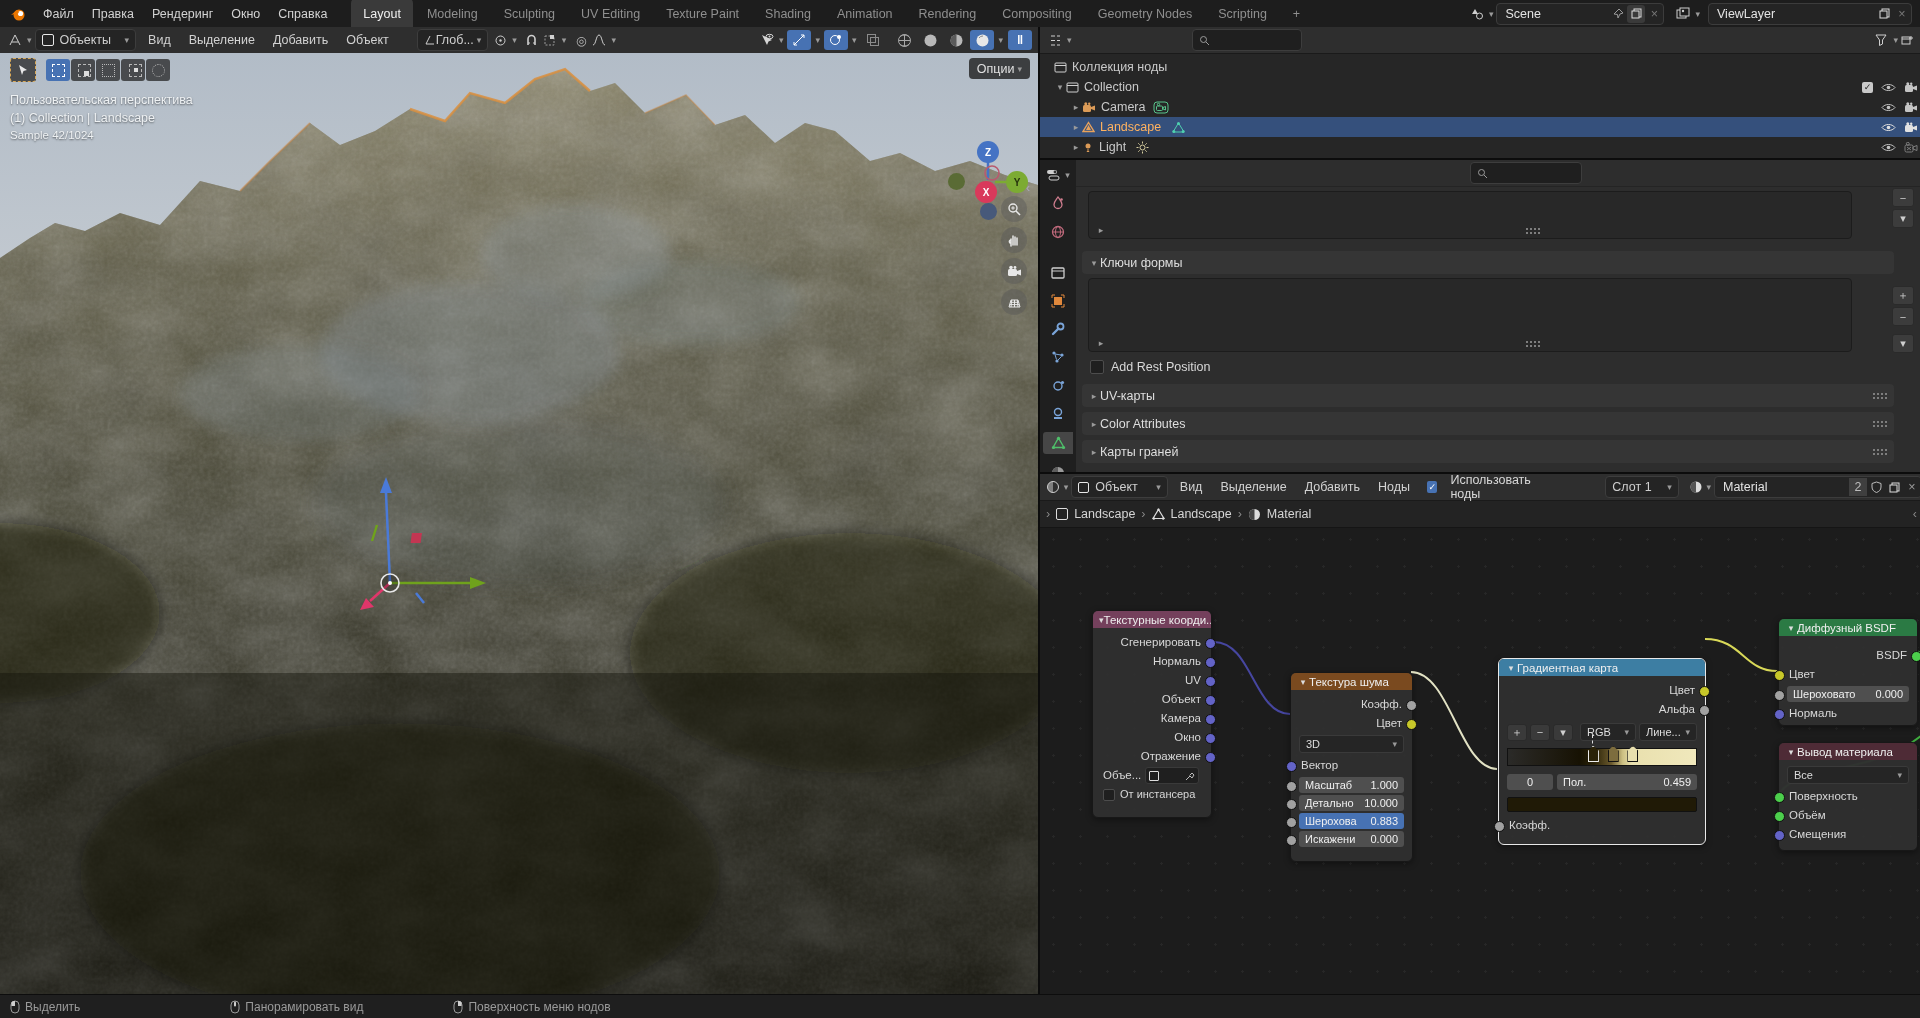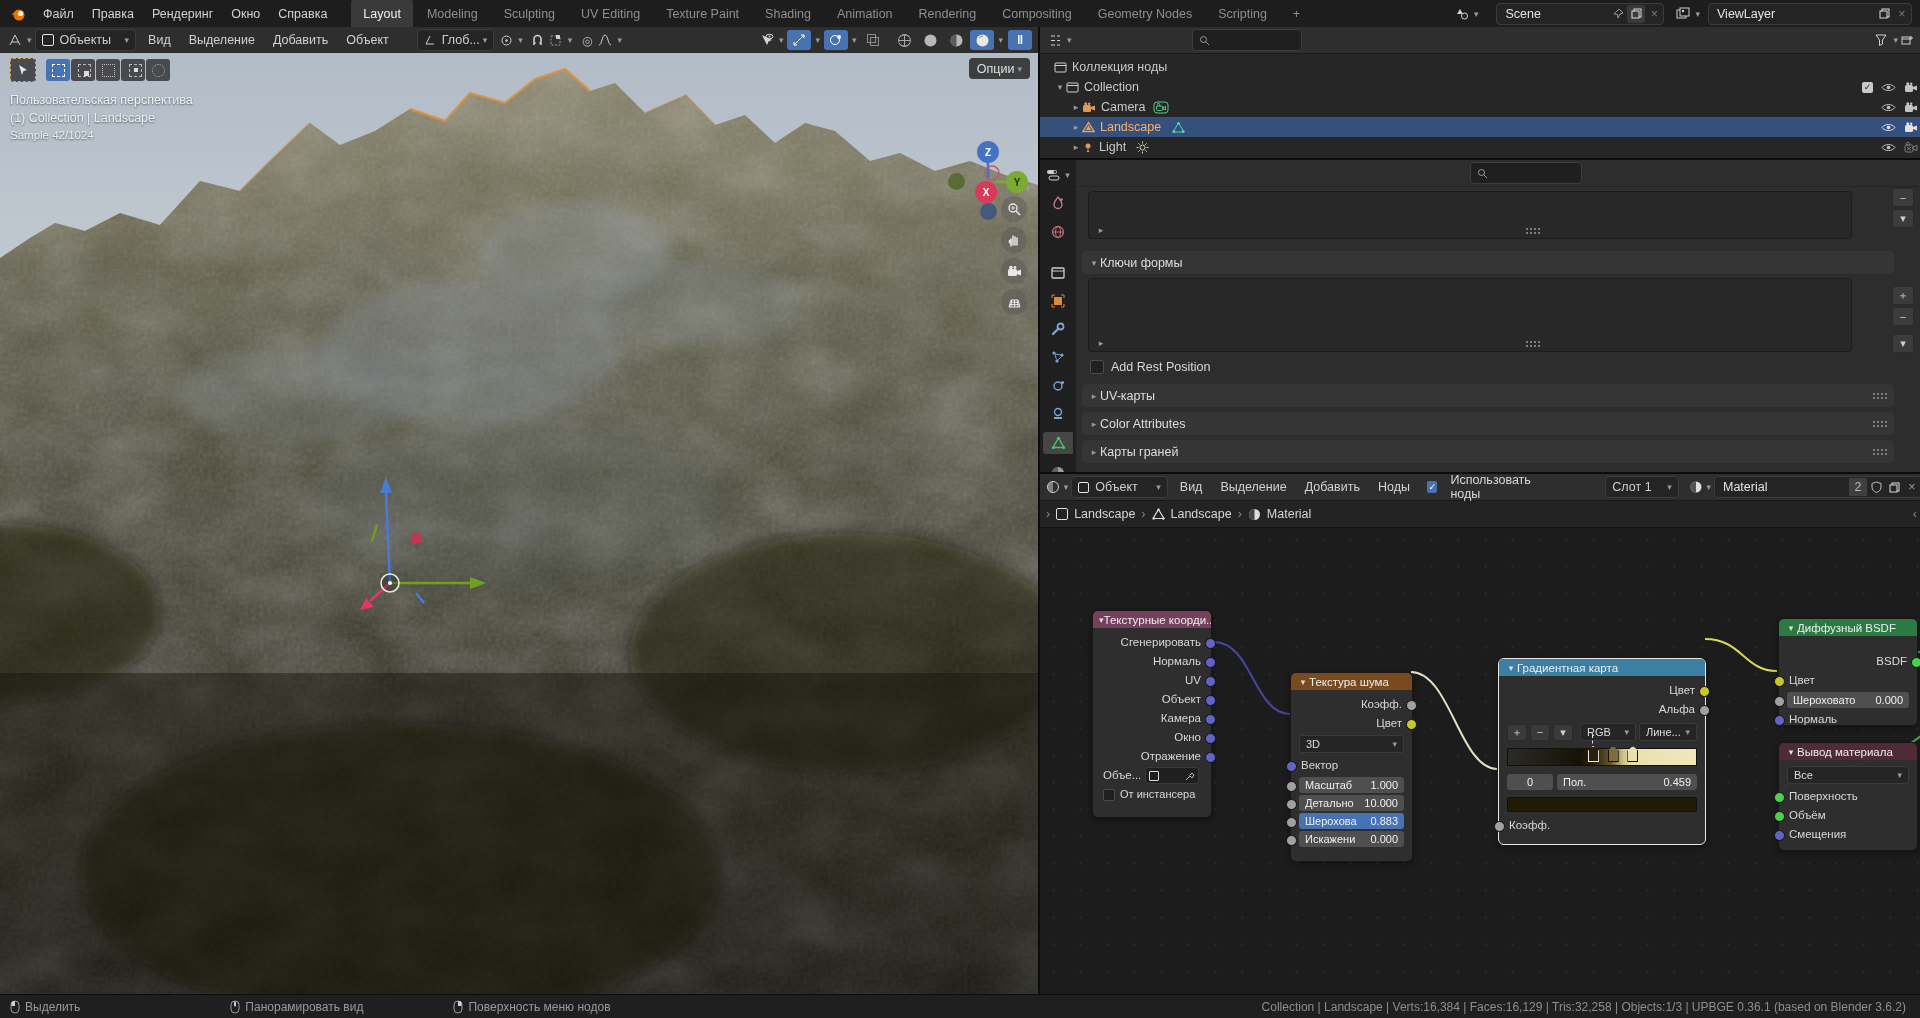--- a/index.html
+++ b/index.html
@@ -103,21 +103,21 @@
     <span class="wtab">Scripting</span>
     <span class="wtab">+</span>
     <div class="grow"></div>
     <span class="mini-ic">
       <svg width="14" height="14" viewBox="0 0 14 14">
           <path d="M5 2 l3 5 h-6z" fill="#cfcfcf"></path>
           <circle cx="9.5" cy="9" r="3" fill="none" stroke="#cfcfcf"></circle>
         </svg>
     </span>
       <span class="chev">▾</span>
-    <div class="idwidget" style="margin-left:18px;">
+    <div class="idwidget" style="margin-left:3px;">
       <span class="name">Scene</span>
       <span class="mini-ic">
           <svg width="12" height="12" viewBox="0 0 12 12">
             <path d="M7 1 L11 5 L8 6 L6 10 L5.5 6.5 L2 6z" fill="none" stroke="#9a9a9a"></path>
           </svg>
         </span>
       <span class="mini-ic" style="background:#3a3a3a;border-radius:3px;">
           <svg width="11" height="11" viewBox="0 0 11 11">
             <rect x="3" y="1" width="7" height="8" fill="none" stroke="#ddd"></rect>
             <rect x="1" y="3" width="7" height="7" fill="#3a3a3a" stroke="#ddd"></rect>
@@ -162,21 +162,21 @@
       </div>
       <span class="menu-item">Вид</span>
       <span class="menu-item">Выделение</span>
       <span class="menu-item">Добавить</span>
       <span class="menu-item">Объект</span>
       <div style="width:16px;"></div>
       <div class="pill">
         <svg width="12" height="12" viewBox="0 0 12 12">
             <path d="M2 10 L6 2 M2 10 L10 10" stroke="#cfcfcf" fill="none"></path>
           </svg>
-        <span style="margin-left:6px;">Глоб...</span>
+        <span style="margin-left:0;">Глоб...</span>
         <span class="chev">▾</span>
       </div>
       <span class="mini-ic">
           <svg width="13" height="13" viewBox="0 0 13 13">
             <circle cx="6.5" cy="6.5" r="4.5" fill="none" stroke="#cfcfcf"></circle>
             <circle cx="6.5" cy="6.5" r="1.2" fill="#cfcfcf"></circle>
           </svg>
         </span>
         <span class="chev">▾</span>
       <span class="mini-ic" style="margin-left:6px;">
@@ -872,21 +872,21 @@
           <div style="height:13px;margin:7px 8px 0 8px;background:#201a06;border:1px solid #111;border-radius:2px;"></div>
           <div class="nrow" style="margin-top:4px;"><span>Коэфф.</span><span class="sock l s-flt"></span></div>
         </div>
       </div>
 
       <div class="node" style="left:738px;top:92px;width:138px;height:106px;">
         <div class="node-h" style="background:#2b7a44;">
             <span class="ol-exp" style="color:#ddd;">▾</span>
             <span>Диффузный BSDF</span>
           </div>
-        <div style="padding-top:16px;">
+        <div style="padding-top:10px;">
           <div class="nrow outp"><span>BSDF</span><span class="sock r s-shd"></span></div>
           <div class="nrow"><span>Цвет</span><span class="sock l s-col"></span></div>
           <div style="position:relative;">
               <div class="nslider">
                 <span>Шероховато</span>
                 <span>0.000</span>
               </div>
               <span class="sock l s-flt" style="top:4px;"></span>
             </div>
           <div class="nrow"><span>Нормаль</span><span class="sock l s-vec"></span></div>
@@ -927,16 +927,15 @@
       <span>Панорамировать вид</span>
     </div>
     <div class="sb-item" style="margin-left:30px;">
       <svg width="10" height="14" viewBox="0 0 10 14">
           <rect x="1" y="1" width="8" height="12" rx="4" fill="none" stroke="#9a9a9a"></rect>
           <path d="M8.6 2.5 a4 4 0 0 0 -3.6 -1.4 v5 h3.6z" fill="#cfcfcf"></path>
         </svg>
       <span>Поверхность меню нодов</span>
     </div>
     <div class="grow"></div>
-    <span style="margin-right:14px;color:#8e8e8e;">Collection | Landscape | Verts:16,384 | Faces:16,129 | Tris:32,258 | Objects:1/3 | UPBGE 0.36.1 (based on Blender 3.6.2)</span>
   </div>
 
 </div>
 
 </body></html>

